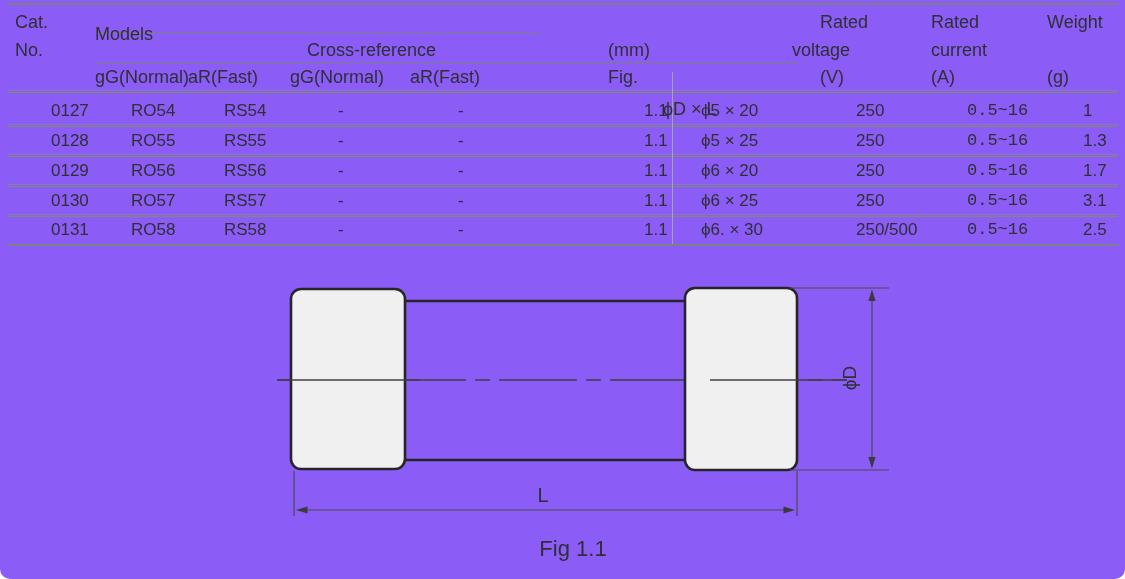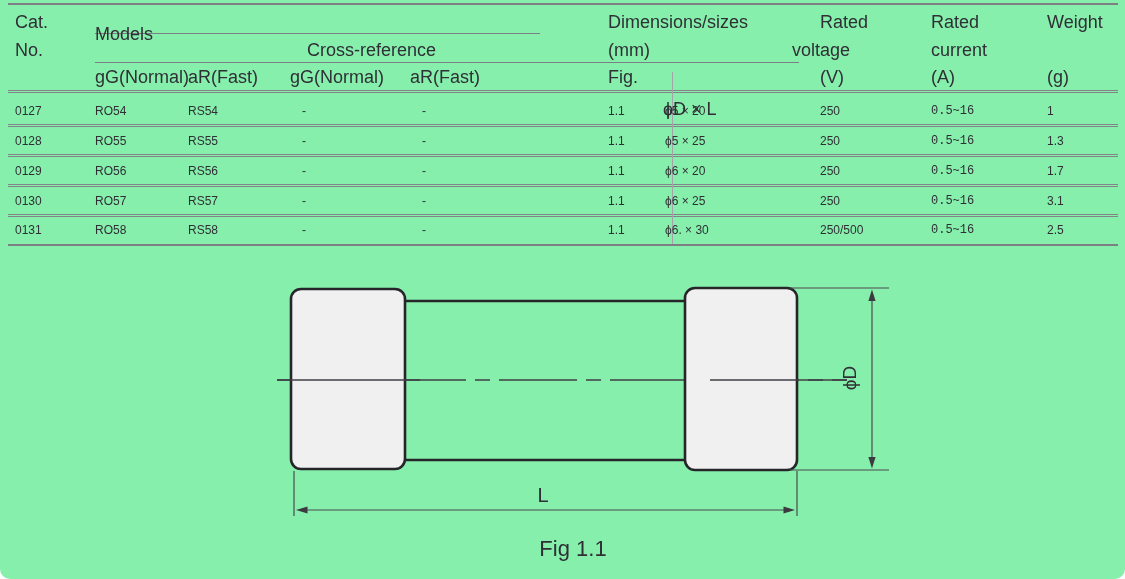--- a/index.html
+++ b/index.html
@@ -1,27 +1,27 @@
 <!DOCTYPE html>
 <html><head>
 <meta charset="utf-8">
 <style>
   html,body{margin:0;padding:0;background:#ffffff;}
   .canvas{
     position:relative;width:1125px;height:579px;overflow:hidden;
-    background:#86efac;border-radius:0 0 10px 10px;
+    background:#8b5cf6;border-radius:0 0 10px 10px;
     font-family:"Liberation Sans", sans-serif;color:#2f2f35;
   }
   .t{position:absolute;font-size:18px;line-height:20px;white-space:nowrap;color:#2f2f35;}
   .hline{position:absolute;background:#7e7e85;height:1px;}
   .hline.thick{height:2px;}
   .dsep{position:absolute;height:3px;border-top:1px solid #83838a;border-bottom:1px solid #83838a;box-sizing:border-box;}
   .vline{position:absolute;width:1px;background:#a3a3a9;}
   .row{position:absolute;left:0;width:1125px;height:30px;}
-  .row .c{position:absolute;font-size:12px;line-height:30px;white-space:nowrap;}
+  .row .c{position:absolute;font-size:17px;line-height:30px;white-space:nowrap;margin-left:36px;}
   .col-cat{left:15px;} .col-gg{left:95px;} .col-ar{left:188px;}
   .col-xgg{left:302px;} .col-xar{left:422px;}
   .col-fig{left:608px;} .col-dxl{left:665px;}
   .col-v{left:820px;} .col-a{left:931px;font-family:Liberation Mono, monospace;} .col-g{left:1047px;}
   svg text{font-family:"Liberation Sans", sans-serif;fill:#2f2f35;}
 </style>
 </head>
 <body>
 
 <div class="canvas">
@@ -34,21 +34,20 @@
   <div class="dsep" style="left:8px;top:154px;width:1110px;"></div>
   <div class="dsep" style="left:8px;top:184px;width:1110px;"></div>
   <div class="dsep" style="left:8px;top:214px;width:1110px;"></div>
   <div class="hline thick" style="left:8px;top:244px;width:1110px;"></div>
   <div class="vline" style="left:672px;top:72px;height:172px;"></div>
 
   <span class="t" style="left:15px;top:12px;">Cat.</span>
   <span class="t" style="left:15px;top:40px;">No.</span>
   <span class="t" style="left:95px;top:24px;">Models</span>
   <span class="t" style="left:307px;top:40px;">Cross-reference</span>
-  <span class="t" style="left:608px;top:12px;">Dimensions/sizes</span>
   <span class="t" style="left:608px;top:40px;">(mm)</span>
   <span class="t" style="left:820px;top:12px;">Rated</span>
   <span class="t" style="left:792px;top:40px;">voltage</span>
   <span class="t" style="left:820px;top:67px;">(V)</span>
   <span class="t" style="left:931px;top:12px;">Rated</span>
   <span class="t" style="left:931px;top:40px;">current</span>
   <span class="t" style="left:931px;top:67px;">(A)</span>
   <span class="t" style="left:1047px;top:12px;">Weight</span>
   <span class="t" style="left:1047px;top:67px;">(g)</span>
   <span class="t" style="left:95px;top:67px;">gG(Normal)</span>

